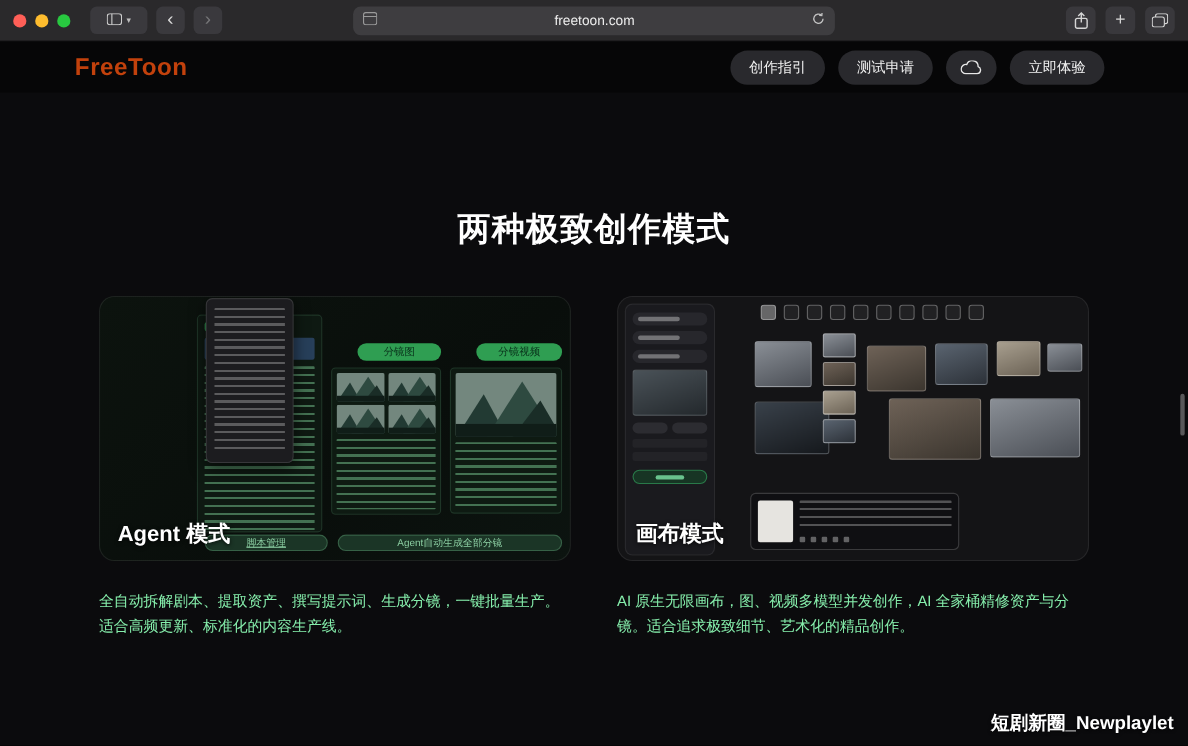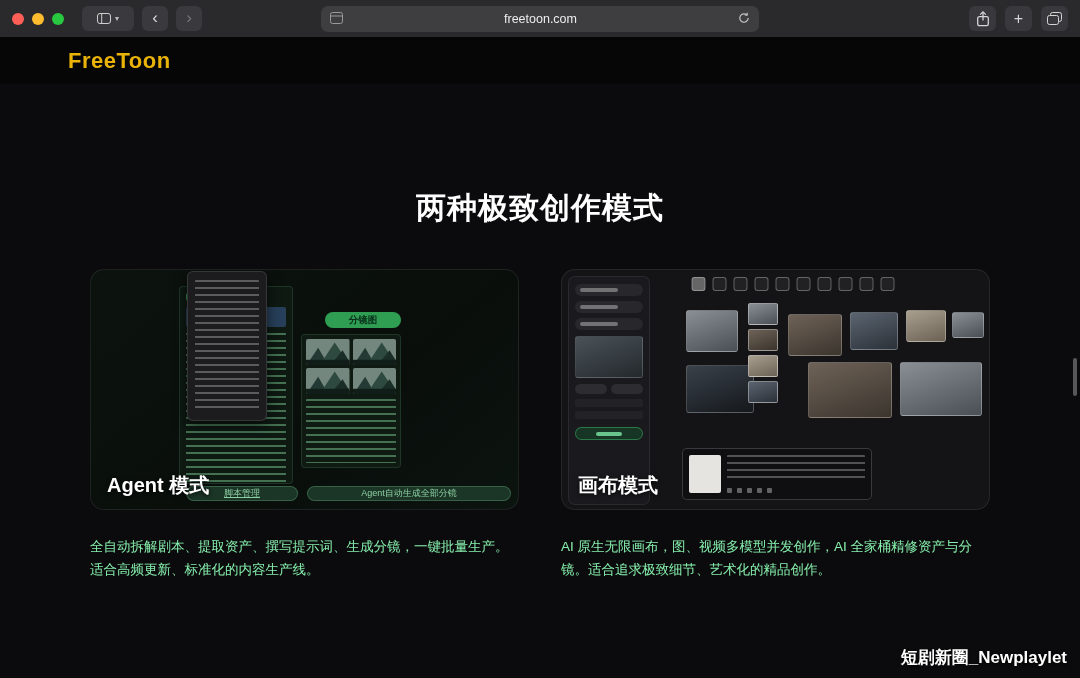--- a/index.html
+++ b/index.html
@@ -28,21 +28,21 @@
               display:flex; align-items:center; padding:0 9px;gap:25px; }
   .url-text { flex:1; text-align:center; font-size:12.5px; color:#ececec; }
   .right-cluster { margin-left:auto; display:flex; gap:9px; align-items:center; }
   .rc-btn { width:27px; height:25px; border-radius:6px; background:#39383c;
             display:flex; align-items:center; justify-content:center; color:#d5d5d5; }
   .plus-glyph { font-size:16px; color:#d5d5d5; line-height:1; }
 
   
   .site-header { height:46px; background:#060607; display:flex; align-items:center;
                  padding:0 76px 0 68px; }
-  .logo { font-size:22px; font-weight:bold; color:#eab308; letter-spacing:.5px; }
+  .logo { font-size:22px; font-weight:bold; color:#c2410c; letter-spacing:.5px; }
   .site-nav { margin-left:auto; display:flex; gap:12px; align-items:center; }
   .nav-pill { height:31px; padding:0 17px; border-radius:16px; background:#29292d;
               color:#f2f2f2; font-size:13px; display:flex; align-items:center; }
   .cloud-pill { padding:0 13px; }
 
   
   .main { padding-top:104px; }
   .heading { text-align:center; font-size:30px; font-weight:bold; color:#fff; letter-spacing:1px; }
   .cards-row { display:flex; gap:42px; justify-content:center; margin-top:40px; }
   .col { width:429px; }
@@ -63,21 +63,21 @@
                background:#0e1912; border:1px solid rgba(120,200,150,.16); border-radius:4px;
                padding:6px; z-index:1; }
   .ag-tag { width:42px; height:8px; background:#2f9e52; opacity:.85; border-radius:2px; margin-bottom:6px; }
   .ag-hl  { height:20px; background:rgba(70,110,180,.45); border-radius:2px; margin-bottom:6px; }
   .ag-tooltip { position:absolute; left:96px; top:1px; width:80px; height:150px;
                 background:#1c1c1f; border:1px solid rgba(255,255,255,.12); border-radius:6px;
                 padding:8px 7px; z-index:3; box-shadow:0 4px 14px rgba(0,0,0,.6); }
   .ag-col-mid   { position:absolute; left:210px; top:42px; width:100px; z-index:2; }
   .ag-col-right { position:absolute; left:318px; top:42px; width:102px; z-index:2; }
   .ag-pill { height:16px; border-radius:8px; background:#2f9e52; color:#08301a;
-             font-size:9.5px; font-weight:bold; display:flex; align-items:center;
+             font-size:9.5px; font-weight:normal; display:flex; align-items:center;
              justify-content:center; white-space:nowrap;margin-left:24px; }
   .ag-panel { margin-top:6px; background:#0e1a12; border:1px solid rgba(120,200,150,.16);
               border-radius:4px; padding:4px; }
   .mtn-grid { display:grid; grid-template-columns:1fr 1fr; gap:3px; }
   .mtn { width:100%; height:26px; display:block; border-radius:2px; }
   .mtn-big { height:58px; }
   .ag-bottom { position:absolute; bottom:8px; z-index:6; height:15px; border-radius:8px;
                background:#1b3526; border:1px solid rgba(120,200,145,.3); color:#8ccfa3;
                font-size:9px; display:flex; align-items:center; justify-content:center;
                padding:0 8px; white-space:nowrap; overflow:hidden; }
@@ -195,20 +195,30 @@
         <svg width="15" height="13" viewBox="0 0 15 13">
             <rect x="3.5" y="0.5" width="11" height="9" rx="2" fill="none" stroke="#d5d5d5"></rect>
             <rect x="0.5" y="3.5" width="11" height="9" rx="2" fill="#39383c" stroke="#d5d5d5"></rect>
           </svg>
       </div>
     </div>
   </div>
 
   <div class="site-header">
     <div class="logo">FreeToon</div>
+    <div class="site-nav">
+      <div class="nav-pill">创作指引</div>
+      <div class="nav-pill">测试申请</div>
+      <div class="nav-pill cloud-pill">
+        <svg width="20" height="13" viewBox="0 0 20 13">
+            <path d="M5.2 12 a4.2 4.2 0 1 1 .7-8.3 A5.3 5.3 0 0 1 16.2 5.6 a3.3 3.3 0 0 1-.9 6.4 Z" fill="none" stroke="#e8e8e8" stroke-width="1.2"></path>
+          </svg>
+      </div>
+      <div class="nav-pill">立即体验</div>
+    </div>
   </div>
 
   <div class="main">
     <div class="heading">两种极致创作模式</div>
 
     <div class="cards-row">
 
       <div class="col">
         <div class="card card-agent">
 
@@ -236,20 +246,29 @@
                     <use href="#mtn-art"></use>
                   </svg>
                 <svg class="mtn" viewBox="0 0 100 60" preserveAspectRatio="none">
                     <use href="#mtn-art"></use>
                   </svg>
               </div>
               <div class="lines-green" style="height:64px;margin-top:5px"></div>
             </div>
           </div>
 
+          <div class="ag-col-right">
+            <div class="ag-pill">分镜视频</div>
+            <div class="ag-panel">
+              <svg class="mtn mtn-big" viewBox="0 0 100 60" preserveAspectRatio="none">
+                  <use href="#mtn-art"></use>
+                </svg>
+              <div class="lines-green" style="height:60px;margin-top:5px"></div>
+            </div>
+          </div>
 
           <div class="ag-bottom ag-b1">脚本管理</div>
           <div class="ag-bottom ag-b2">Agent自动生成全部分镜</div>
 
           <div class="card-label">Agent 模式</div>
         </div>
         <div class="desc">全自动拆解剧本、提取资产、撰写提示词、生成分镜，一键批量生产。适合高频更新、标准化的内容生产线。</div>
       </div>
 
       <div class="col">

